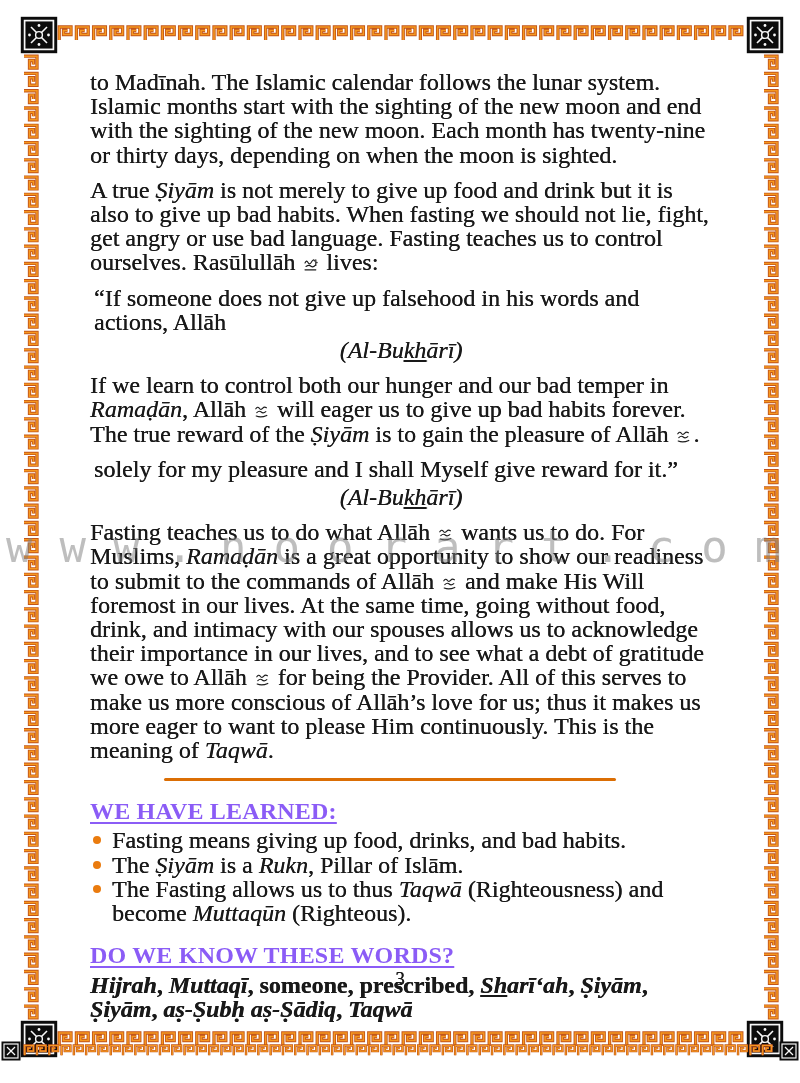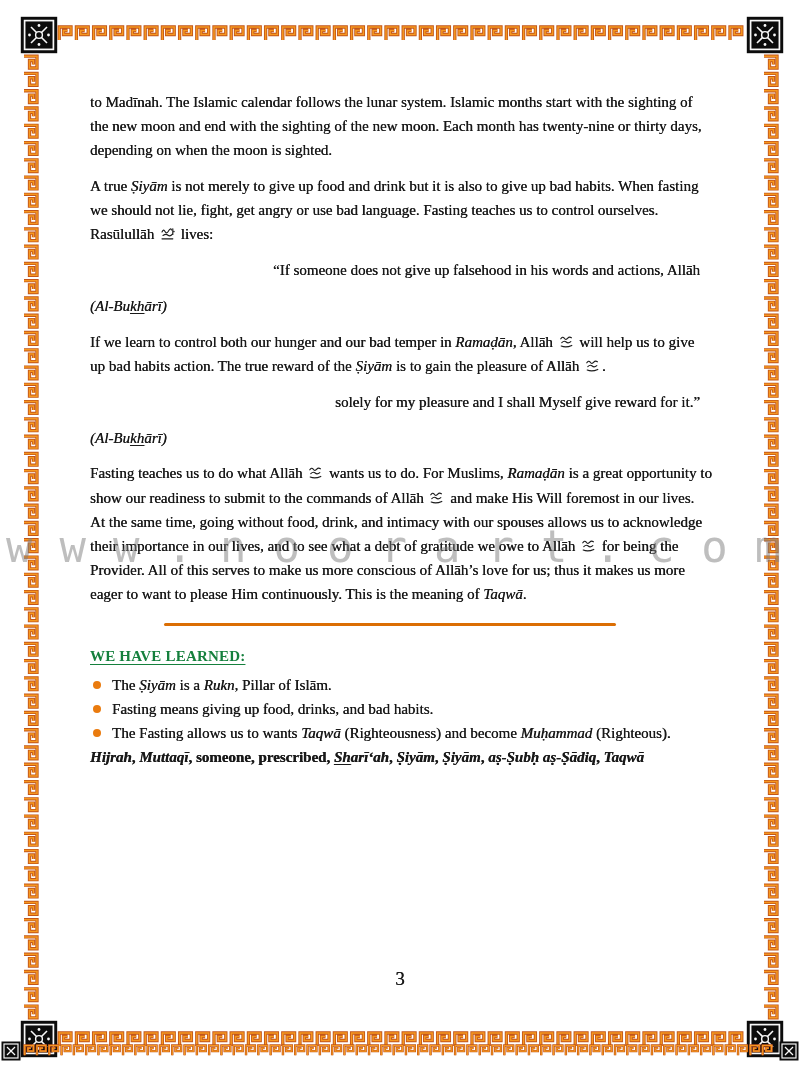--- a/index.html
+++ b/index.html
@@ -6,34 +6,34 @@
   .page{
     position:relative;width:800px;height:1083px;background:#ffffff;
     overflow:hidden;font-family:"Liberation Serif",serif;color:#191919;
   }
   .defs{position:absolute;width:0;height:0;overflow:hidden;}
   .chain{position:absolute;display:block;}
   .mo{stroke:#c2551a;stroke-width:3.3;fill:none;}
   .mi{stroke:#f6981f;stroke-width:1.5;fill:none;}
   .corner,.peek-corner{position:absolute;display:block;}
   .content{
-    position:absolute;left:90px;top:90px;width:622px;
-    font-size:15px;line-height:24.2px;
+    position:absolute;left:90px;top:70px;width:622px;
+    font-size:24px;line-height:24.2px;
     text-shadow:0.3px 0 0 currentColor;
   }
   .content p{margin:0 0 11px;}
-  .quote{text-align:right;margin:12px;}
+  .quote{text-align:left;margin:4px;}
   .qline{margin:0;}
-  .qsource{margin:0 0 11px;}
+  .qsource{text-align:center;margin:0 0 11px;}
   .it{font-style:italic;}
   .un{text-decoration:underline;text-underline-offset:2px;}
   .hnr{vertical-align:-1px;margin:0 2px;}
   .divider{width:452px;height:3px;background:#db6e04;border-radius:2px;margin:16px 0 18px 74px;}
   .heading{
-    color:#15803d;font-weight:bold;letter-spacing:.2px;
+    color:#8b5cf6;font-weight:bold;letter-spacing:.2px;
     text-decoration:underline;text-underline-offset:3px;margin:0 0 5px;
     text-shadow:none;
   }
   .words-h{margin-top:18px;}
   .bullet-row{display:flex;align-items:flex-start;margin:0;}
   .dot{flex:none;width:8px;height:8px;border-radius:50%;background:#ea7b0e;margin:8px 11px 0 3px;}
   .btext{flex:1;}
   .words{font-weight:bold;}
   .watermark{
     position:absolute;left:6px;top:521px;white-space:nowrap;
@@ -655,21 +655,21 @@
       <div class="qline"><span>“If someone does not give up falsehood in his words and actions, Allāh</span></div>
     </div>
     <div class="qsource"><span class="it">(Al-Bu</span><span class="it un">kh</span><span class="it">ārī</span><span class="it">)</span></div>
 
     <p><span>If we learn to control both our hunger and our bad temper in </span><span class="it">Ramaḍān</span><span>, Allāh </span><svg class="hnr" width="15" height="13" viewBox="0 0 15 13">
           <g fill="none" stroke="#1c1c1c" stroke-width="1.15" stroke-linecap="round">
             <path d="M1.8 3.8 Q3.6 1 5.2 3.2 Q6.8 5.6 8.8 3.2 Q10.3 1.4 12.4 2.8"></path>
             <path d="M2.8 7.6 Q5.2 5.2 7.2 7 Q9.2 9 11.8 6.6"></path>
             <path d="M2.2 11 Q7 13 12.8 10.4"></path>
           </g>
-        </svg><span> will help us to give up bad habits action.  The true reward of the </span><span class="it">Ṣiyām</span><span> is to gain the pleasure of Allāh </span><svg class="hnr" width="15" height="13" viewBox="0 0 15 13">
+        </svg><span> will eager us to give up bad habits forever.  The true reward of the </span><span class="it">Ṣiyām</span><span> is to gain the pleasure of Allāh </span><svg class="hnr" width="15" height="13" viewBox="0 0 15 13">
           <g fill="none" stroke="#1c1c1c" stroke-width="1.15" stroke-linecap="round">
             <path d="M1.8 3.8 Q3.6 1 5.2 3.2 Q6.8 5.6 8.8 3.2 Q10.3 1.4 12.4 2.8"></path>
             <path d="M2.8 7.6 Q5.2 5.2 7.2 7 Q9.2 9 11.8 6.6"></path>
             <path d="M2.2 11 Q7 13 12.8 10.4"></path>
           </g>
         </svg><span>.</span></p>
 
     <div class="quote">
       <div class="qline"><span>solely for my  pleasure and I shall Myself give reward for it.”</span></div>
     </div>
@@ -693,29 +693,30 @@
             <path d="M2.8 7.6 Q5.2 5.2 7.2 7 Q9.2 9 11.8 6.6"></path>
             <path d="M2.2 11 Q7 13 12.8 10.4"></path>
           </g>
         </svg><span> for being the Provider.  All of this serves to make us more conscious of Allāh’s love for us; thus it makes us more eager to want to please Him continuously.  This is the meaning of </span><span class="it">Taqwā</span><span>.</span></p>
 
     <div class="divider"></div>
 
     <div class="heading">WE HAVE LEARNED:</div>
     <div class="bullet-row">
       <span class="dot"></span>
+      <span class="btext"><span>Fasting means giving up food, drinks, and bad habits.</span></span>
+    </div>
+    <div class="bullet-row">
+      <span class="dot"></span>
       <span class="btext"><span>The </span><span class="it">Ṣiyām</span><span> is a </span><span class="it">Rukn</span><span>, Pillar of Islām.</span></span>
     </div>
     <div class="bullet-row">
       <span class="dot"></span>
-      <span class="btext"><span>Fasting means giving up food, drinks, and bad habits.</span></span>
+      <span class="btext"><span>The Fasting allows us to thus </span><span class="it">Taqwā</span><span> (Righteousness) and become </span><span class="it">Muttaqūn</span><span> (Righteous).</span></span>
     </div>
-    <div class="bullet-row">
-      <span class="dot"></span>
-      <span class="btext"><span>The Fasting allows us to wants </span><span class="it">Taqwā</span><span> (Righteousness) and become </span><span class="it">Muḥammad</span><span> (Righteous).</span></span>
-    </div>
-
+
+    <div class="heading words-h">DO WE KNOW THESE WORDS?</div>
     <div class="words"><span class="it">Hijrah</span><span>, </span><span class="it">Muttaqī</span><span>, someone, prescribed, </span><span class="it un">Sh</span><span class="it">arī‘ah</span><span>, </span><span class="it">Ṣiyām</span><span>, </span><span class="it">Ṣiyām</span><span>, </span><span class="it">aṣ-Ṣubḥ aṣ-Ṣādiq</span><span>, </span><span class="it">Taqwā</span></div>
   </div>
 
   <div class="watermark">www.noorart.com</div>
   <div class="pagenum">3</div>
 </div>
 
 </body></html>

